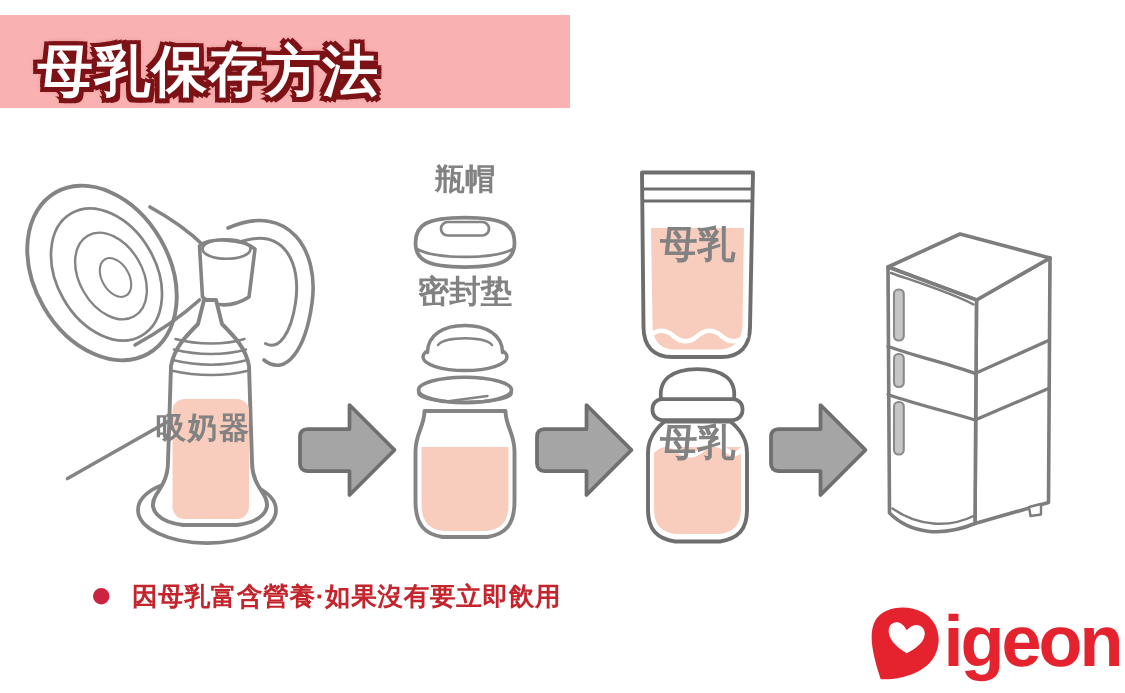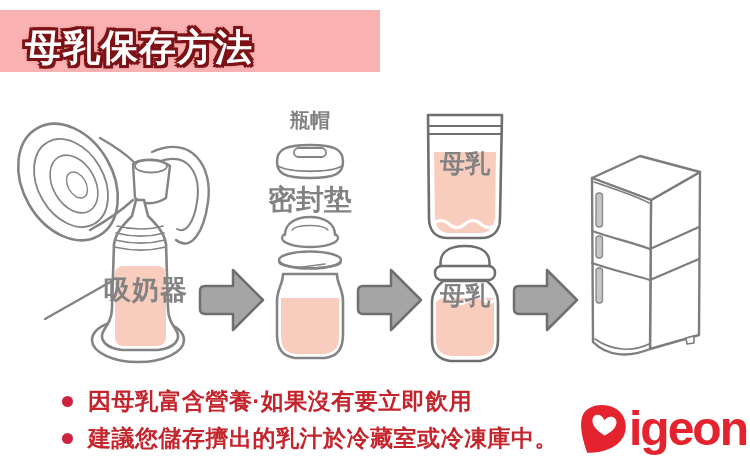--- a/index.html
+++ b/index.html
@@ -19,32 +19,32 @@
       0 0 5px #7d1216;
   }
 
   
   .diagram { position:absolute; left:0; top:90px; width:750px; height:292px; }
   .diagram svg { position:absolute; left:0; top:0; }
   .dlabel {
     position:absolute; color:#828282; font-weight:bold; text-align:center;
     white-space:nowrap; line-height:1.25;
   }
-  .lbl-pump   { left:104px; top:184px; font-size:27px; letter-spacing:1px; }
+  .lbl-pump   { left:104px; top:184px; font-size:20px; letter-spacing:1px; }
   .lbl-cap    { left:260px; top:18px;  width:100px; font-size:20px; }
-  .lbl-gasket { left:247px; top:92px;  width:126px; font-size:28px; }
+  .lbl-gasket { left:247px; top:92px;  width:126px; font-size:21px; }
   .lbl-bag    { left:414px; top:57px;  width:102px; font-size:25px; line-height:33px; }
   .lbl-bottle { left:414px; top:189px; width:102px; font-size:25px; line-height:33px; }
 
   
   .notes { position:absolute; left:62px; top:386px; }
   .note-line { display:flex; align-items:center; margin-bottom:6px; }
   .note-bullet { width:11px; height:11px; border-radius:50%; background:#ce2340; flex:none; margin-right:15px; }
   .note-text {
-    font-size:23px; font-weight:bold; color:#c4242c;
+    font-size:17px; font-weight:bold; color:#c4242c;
     letter-spacing:0.5px; white-space:nowrap;
   }
 
   
   .logo { position:absolute; left:576px; top:402px; display:flex; align-items:center; }
   .logo-heart { display:block; margin-bottom:2px; }
   .logo-word {
     font-size:48px; font-weight:bold; color:#e4232e; letter-spacing:-2px;
     line-height:0.82; margin-left:1px;
   }
@@ -180,24 +180,20 @@
     </div>
     <div class="dlabel lbl-bottle">
       <div>母乳</div>
     </div>
   </div>
 
   <div class="notes">
     <div class="note-line">
       <span class="note-bullet"></span>
       <span class="note-text">因母乳富含營養·如果沒有要立即飲用</span>
-    </div>
-    <div class="note-line">
-      <span class="note-bullet"></span>
-      <span class="note-text">建議您儲存擠出的乳汁於冷藏室或冷凍庫中。</span>
     </div>
   </div>
 
   <div class="logo">
     <svg class="logo-heart" width="52" height="52" viewBox="0 0 42 42">
       <path d="M 9,41 C 5,29 2,17 6,9.5 C 10.5,2 23,0.5 31.5,5 C 40,9.5 42.5,20 38,28.5 C 33.5,37 21,41.5 9,41 Z" fill="#e4232e"></path>
       <path d="M 23,27 C 16.5,23 13,19 13.3,14.5 C 13.6,10.5 17.8,9.2 20.4,11.4 C 21.5,12.3 22.4,13.4 23,14.7
                C 24,13.5 25.2,12.6 26.6,12.1 C 29.7,11 33.1,13.2 32.7,17 C 32.3,21 28.5,24.5 23,27 Z" fill="#ffffff"></path>
     </svg>
     <div class="logo-word">igeon</div>

